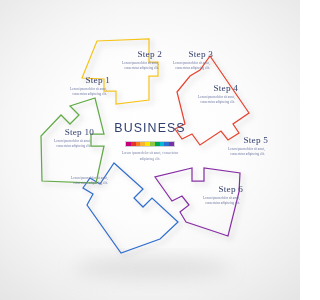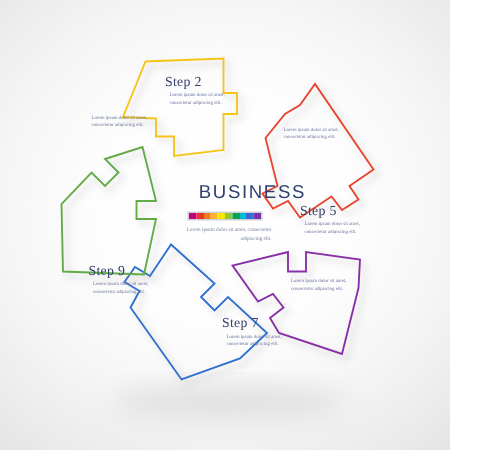--- a/index.html
+++ b/index.html
@@ -10,21 +10,21 @@
   }
   #canvas{
     position:relative;width:300px;height:300px;
     background:radial-gradient(ellipse 78% 72% at 50% 46%, #ffffff 0%, #fdfdfd 38%, #f6f6f6 62%, #ededed 82%, #e4e4e4 100%);
   }
   #svg-layer{position:absolute;inset:0;width:300px;height:300px;}
   .piece-path{fill:none;stroke-width:1.25;stroke-linejoin:miter;stroke-linecap:butt;}
 
   .label{
     position:absolute;
-    text-align:left;
+    text-align:right;
     color:#3b4a80;
     line-height:1.05;
     -webkit-font-smoothing:antialiased;
   }
   .label .step-title{
     font-family:"Liberation Serif", serif;
     font-size:9.2px;
     color:#35406e;
     letter-spacing:0.2px;
     white-space:nowrap;
@@ -38,21 +38,21 @@
     line-height:1.45;
     display:block;
     width:46px;
     margin:0 auto;
   }
 
   
   #center-block{
     position:absolute;
     left:96px;top:122px;width:108px;
-    text-align:right;
+    text-align:center;
   }
   #center-title{
     display:block;
     font-family:"Liberation Sans", sans-serif;
     font-size:12.4px;
     letter-spacing:1.1px;
     color:#2f3f6e;
     line-height:1.12;
   }
   #center-subtitle{
@@ -99,42 +99,48 @@
     <ellipse cx="152" cy="268" rx="78" ry="11" fill="#cccccc" opacity="0.55" filter="url(#bigShadow)"></ellipse>
 
     <path class="piece-path" id="piece-2" filter="url(#pieceShadow)" d="M 82,78 L 97,41 L 149,39 L 149,62 L 158,62 L 158,76 L 149,76 L 149,100 L 116,104 L 116,91 L 104,91 L 104,79 Z" stroke="#f5c518"></path>
     <path class="piece-path" id="piece-4" filter="url(#pieceShadow)" d="M 177,92 L 190,76 L 200,70 L 210,56 L 249,113 L 233,124 L 239,133 L 228,140 L 221,131 L 200,145 L 192,134 L 182,139 L 175,129 L 185,124 Z" stroke="#e8442e"></path>
     <path class="piece-path" id="piece-6" filter="url(#pieceShadow)" d="M 186,222 L 180,212 L 189,205 L 182,196 L 172,201 L 155,177 L 192,168 L 192,181 L 204,181 L 204,168 L 240,173 L 239,192 L 228,236 Z" stroke="#8a2fa8"></path>
     <path class="piece-path" id="piece-8" filter="url(#pieceShadow)" d="M 87,205 L 93,194 L 83,188 L 90,178 L 100,184 L 114,163 L 143,189 L 134,198 L 143,207 L 152,198 L 178,222 L 160,239 L 121,253 Z" stroke="#2f6fd0"></path>
     <path class="piece-path" id="piece-10" filter="url(#pieceShadow)" d="M 42,181 L 41,136 L 61,115 L 70,124 L 79,115 L 70,106 L 95,98 L 104,134 L 91,134 L 91,146 L 104,146 L 96,183 Z" stroke="#62ab45"></path>
   </svg>
 
   <div class="label" id="label-1" style="left: 58px; top: 76px; width: 52px;">
+    <span class="step-title">Step 1</span>
     <span class="step-desc">Lorem ipsum dolor sit amet, consectetur adipiscing elit.</span>
   </div>
   <div class="label" id="label-2" style="left: 110px; top: 50px; width: 52px;">
     <span class="step-title">Step 2</span>
     <span class="step-desc">Lorem ipsum dolor sit amet, consectetur adipiscing elit.</span>
   </div>
-  <div class="label" id="label-4" style="left: 186px; top: 84px; width: 52px;">
+  <div class="label" id="label-3" style="left: 161px; top: 50px; width: 52px;">
+    <span class="step-title">Step 3</span>
     <span class="step-desc">Lorem ipsum dolor sit amet, consectetur adipiscing elit.</span>
   </div>
-  <div class="label" id="label-5" style="left: 200px; top: 136px; width: 52px;">
+  <div class="label" id="label-4" style="left: 186px; top: 84px; width: 52px;">
+    <span class="step-title">Step 4</span>
+    <span class="step-desc">Lorem ipsum dolor sit amet, consectetur adipiscing elit.</span>
+  </div>
+  <div class="label" id="label-5" style="left: 216px; top: 136px; width: 52px;">
     <span class="step-title">Step 5</span>
     <span class="step-desc">Lorem ipsum dolor sit amet, consectetur adipiscing elit.</span>
   </div>
   <div class="label" id="label-6" style="left: 191px; top: 185px; width: 52px;">
-    <span class="step-desc">Lorem ipsum dolor sit amet, consectetur adipiscing elit.</span>
-  </div>
-  <div class="label" id="label-7" style="left: 148px; top: 211px; width: 52px;">
-    <span class="step-title">Step 7</span>
+    <span class="step-title">Step 6</span>
     <span class="step-desc">Lorem ipsum dolor sit amet, consectetur adipiscing elit.</span>
   </div>
   <div class="label" id="label-9" style="left: 59px; top: 176px; width: 52px;">
-    <span class="step-title">Step 9</span>
+    <span class="step-desc">Lorem ipsum dolor sit amet, consectetur adipiscing elit.</span>
+  </div>
+  <div class="label" id="label-10" style="left: 42px; top: 128px; width: 52px;">
+    <span class="step-title">Step 10</span>
     <span class="step-desc">Lorem ipsum dolor sit amet, consectetur adipiscing elit.</span>
   </div>
 
   <div id="center-block">
     <span id="center-title">BUSINESS</span>
     <div id="color-bar">
         <span style="background: rgb(196, 0, 122);"></span>
         <span style="background: rgb(232, 50, 43);"></span>
         <span style="background: rgb(244, 121, 32);"></span>
         <span style="background: rgb(249, 178, 51);"></span>

